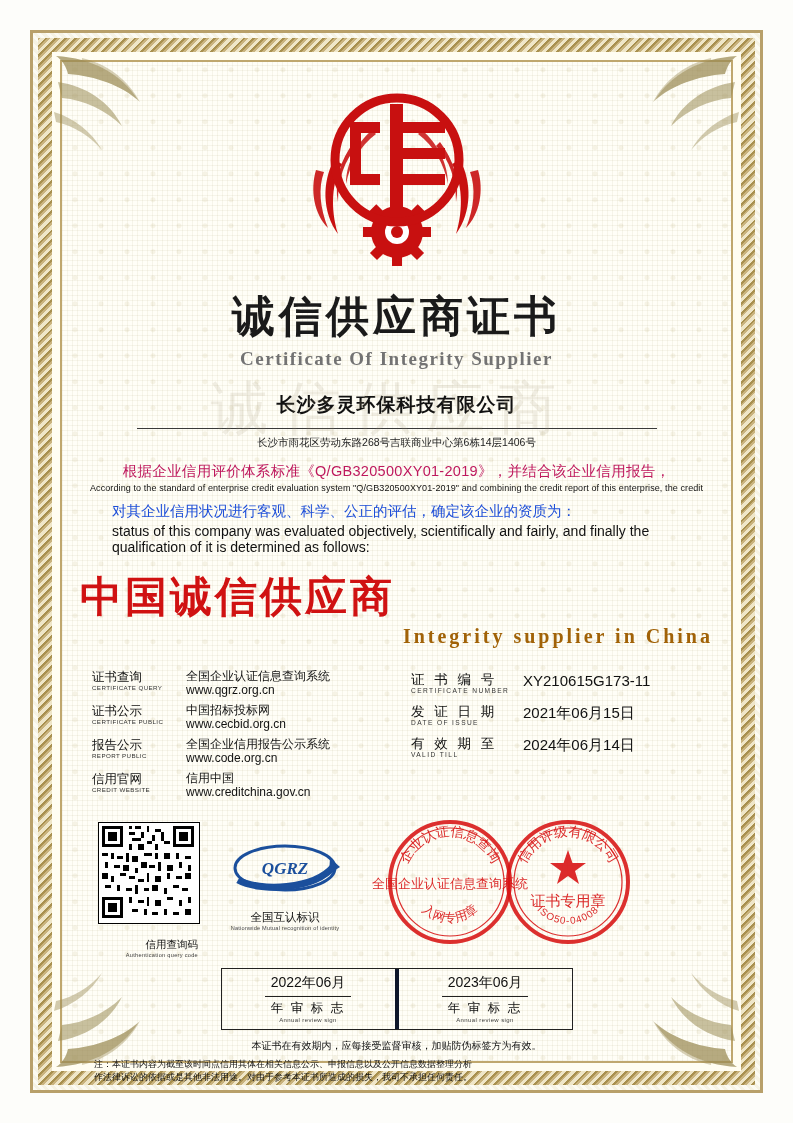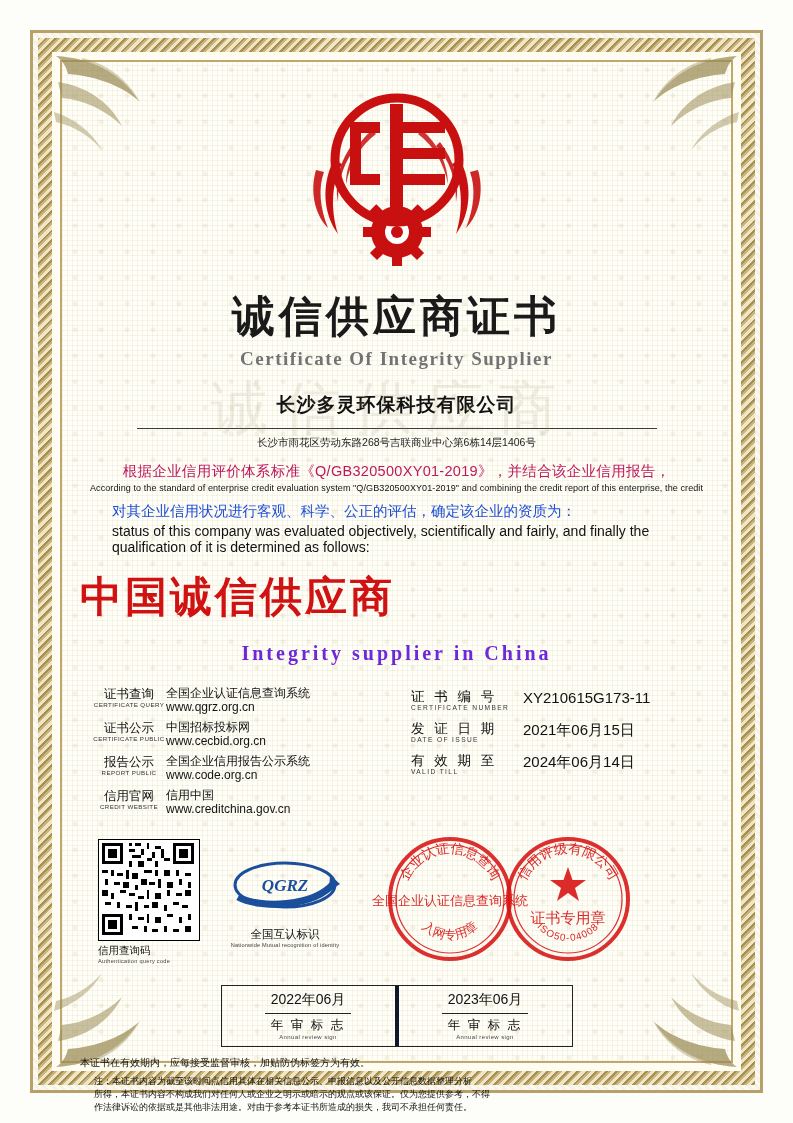--- a/index.html
+++ b/index.html
@@ -50,70 +50,70 @@
 
   .para{margin-top:12px;text-align:center;}
   .para .cn{font-size:14.5px;color:#be185d;letter-spacing:.3px;}
   .para .en{font-size:9px;color:#111;margin-top:2px;letter-spacing:.1px;}
   .para2{margin-top:9px;text-align:left;padding-left:32px;}
   .para2 .cn{font-size:14.5px;color:#1d4ed8;}
   .para2 .en{font-size:14px;color:#111;margin-top:2px;}
 
   .award-cn{margin-top:14px;text-align:left;font-family:"Liberation Serif",serif;
     font-weight:bold;font-size:42px;color:#d01212;letter-spacing:3px;}
-  .award-en{margin-top:17px;text-align:center;font-family:"Liberation Serif",serif;
-    font-weight:bold;font-size:20px;color:#6d28d9;letter-spacing:3px;}
+  .award-en{margin-top:0px;text-align:right;font-family:"Liberation Serif",serif;
+    font-weight:bold;font-size:20px;color:#a16207;letter-spacing:3px;}
 
   .watermark{position:absolute;left:0;right:12px;top:370px;text-align:center;
     font-size:58px;color:rgba(160,150,120,.16);letter-spacing:14px;
     font-family:"Liberation Serif",serif;pointer-events:none;}
 
   
   .info{margin-top:22px;display:flex;justify-content:space-between;padding:0 12px;}
   .info-left{width:300px;}
   .inf-row{display:flex;margin-bottom:7px;}
-  .inf-lab{width:74px;flex:none;text-align:center;}
+  .inf-lab{width:94px;flex:none;}
   .inf-lab .cn{font-size:12.5px;color:#111;display:block;line-height:14px;}
   .inf-lab .en{font-size:6.2px;color:#333;display:block;letter-spacing:.4px;line-height:8px;}
   .inf-val{font-size:12px;color:#111;line-height:13px;padding-top:0px;}
   .inf-val .v2{display:block;font-size:12px;margin-top:1px;}
 
   .info-right{width:290px;padding-top:2px;}
   .ir-row{display:flex;align-items:flex-start;margin-bottom:9px;}
   .ir-lab{width:112px;flex:none;}
   .ir-lab .cn{font-size:13.5px;color:#111;display:block;letter-spacing:3px;line-height:15px;}
   .ir-lab .en{font-size:6.6px;color:#333;display:block;letter-spacing:1.4px;line-height:8px;}
   .ir-val{font-size:15px;color:#111;font-weight:500;}
 
   
   .midrow{margin-top:16px;position:relative;height:140px;}
   .qr{position:absolute;left:18px;top:0;width:100px;}
   .qr-box{width:100px;height:100px;border:1px solid #000;background:#fff;}
-  .qr-cap{text-align:left;margin-top:3px;}
+  .qr-cap{text-align:right;margin-top:14px;}
   .qr-cap .cn{font-size:10.5px;color:#111;display:block;}
   .qr-cap .en{font-size:5.6px;color:#444;display:block;letter-spacing:.3px;}
 
   .qgrz{position:absolute;left:150px;top:14px;width:110px;text-align:center;}
   .qgrz-cap{margin-top:6px;}
   .qgrz-cap .cn{font-size:11.5px;color:#111;display:block;}
   .qgrz-cap .en{font-size:5.6px;color:#444;display:block;letter-spacing:.2px;}
 
   .seals{position:absolute;left:280px;top:-6px;width:350px;height:140px;}
   .seal{position:absolute;}
 
   
   .annual{margin:6px auto 0;width:350px;display:flex;border:1px solid #222;}
   .ann-cell{flex:1;text-align:center;padding:5px 0 6px;}
   .ann-cell + .ann-cell{border-left:4px solid #0f172a;}
   .ann-date{font-size:14px;color:#111;}
   .ann-line{width:86px;height:1px;background:#222;margin:4px auto 3px;}
   .ann-cn{font-size:12.5px;color:#111;letter-spacing:2px;}
   .ann-en{font-size:6px;color:#444;letter-spacing:.4px;}
 
-  .notice{margin-top:9px;font-size:10px;color:#111;}
+  .notice{margin-top:9px;text-align:center;font-size:10px;color:#111;}
   .fineprint{margin-top:5px;padding:0 14px;font-size:9px;line-height:13px;color:#111;text-align:justify;}
   .fineprint p{margin:0;}
 </style>
 </head>
 <body>
 
 <div class="page">
 
   <div class="frame-outer"></div>
   <div class="frame-band"></div>
@@ -448,19 +448,18 @@
         <div class="ann-line"></div>
         <div class="ann-cn">年 审 标 志</div>
         <div class="ann-en">Annual review sign</div>
       </div>
     </div>
 
     <div class="notice">本证书在有效期内，应每接受监督审核，加贴防伪标签方为有效。</div>
 
     <div class="fineprint">
       <p>注：本证书内容为截至该时间点信用其体在相关信息公示、申报信息以及公开信息数据整理分析</p>
-      <p>所得，本证书内容不构成我们对任何人或企业之明示或暗示的观点或该保证。仅为您提供参考，不得</p>
       <p>作法律诉讼的依据或是其他非法用途。对由于参考本证书所造成的损失，我司不承担任何责任。</p>
     </div>
   </div>
 
   <div class="watermark">诚信供应商</div>
 </div>
 
 </body></html>

